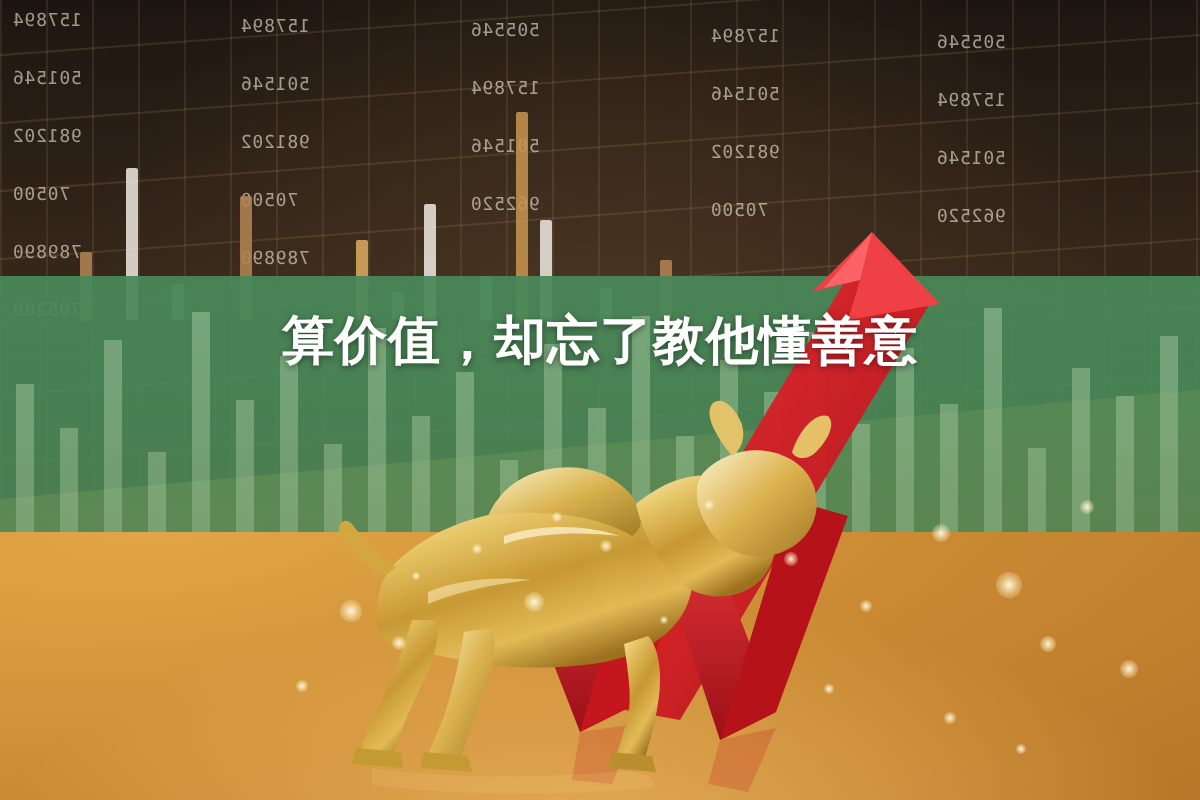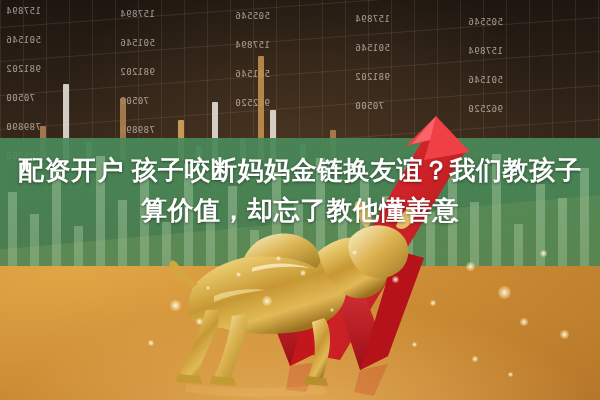--- a/index.html
+++ b/index.html
@@ -350,17 +350,16 @@
       <div class="bok" style="left: 560px; top: 330px; width: 9px; height: 9px; background: radial-gradient(circle, rgba(255, 250, 225, 0.95) 0%, rgba(255, 240, 190, 0.35) 55%, rgba(255, 235, 180, 0) 100%);"></div>
       <div class="bok" style="left: 412px; top: 342px; width: 5px; height: 5px; background: radial-gradient(circle, rgba(255, 250, 225, 0.95) 0%, rgba(255, 240, 190, 0.35) 55%, rgba(255, 235, 180, 0) 100%);"></div>
       <div class="bok" style="left: 330px; top: 308px; width: 4px; height: 4px; background: radial-gradient(circle, rgba(255, 250, 225, 0.95) 0%, rgba(255, 240, 190, 0.35) 55%, rgba(255, 235, 180, 0) 100%);"></div>
       <div class="bok" style="left: 276px; top: 256px; width: 5px; height: 5px; background: radial-gradient(circle, rgba(255, 250, 225, 0.95) 0%, rgba(255, 240, 190, 0.35) 55%, rgba(255, 235, 180, 0) 100%);"></div>
       <div class="bok" style="left: 206px; top: 286px; width: 4px; height: 4px; background: radial-gradient(circle, rgba(255, 250, 225, 0.95) 0%, rgba(255, 240, 190, 0.35) 55%, rgba(255, 235, 180, 0) 100%);"></div>
       <div class="bok" style="left: 472px; top: 356px; width: 6px; height: 6px; background: radial-gradient(circle, rgba(255, 250, 225, 0.95) 0%, rgba(255, 240, 190, 0.35) 55%, rgba(255, 235, 180, 0) 100%);"></div>
       <div class="bok" style="left: 508px; top: 372px; width: 5px; height: 5px; background: radial-gradient(circle, rgba(255, 250, 225, 0.95) 0%, rgba(255, 240, 190, 0.35) 55%, rgba(255, 235, 180, 0) 100%);"></div>
     </div>
 
   <div class="headline">
-    <span class="ln1">配资开户 孩子咬断妈妈金链换友谊？我们教孩子</span>
     <span class="ln2">算价值，却忘了教他懂善意</span>
   </div>
 
 </div>
 
 </body></html>

